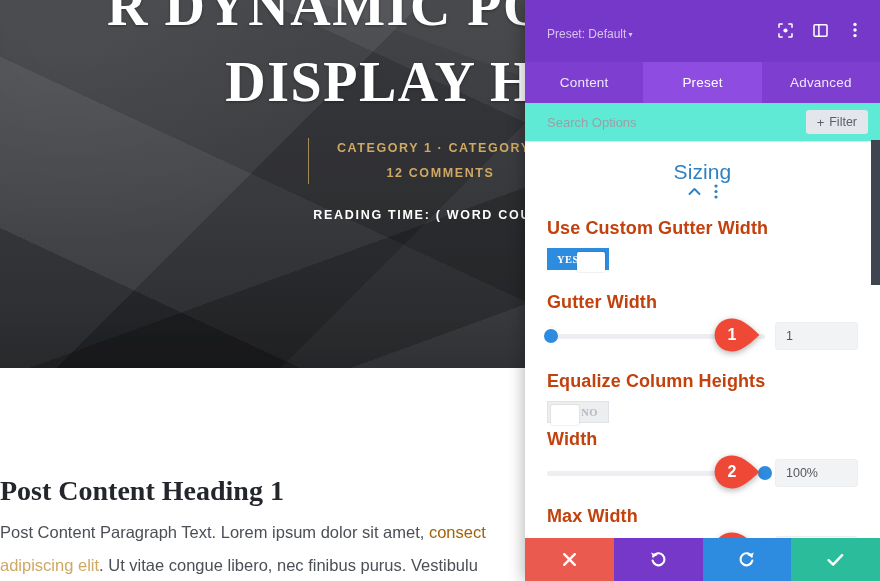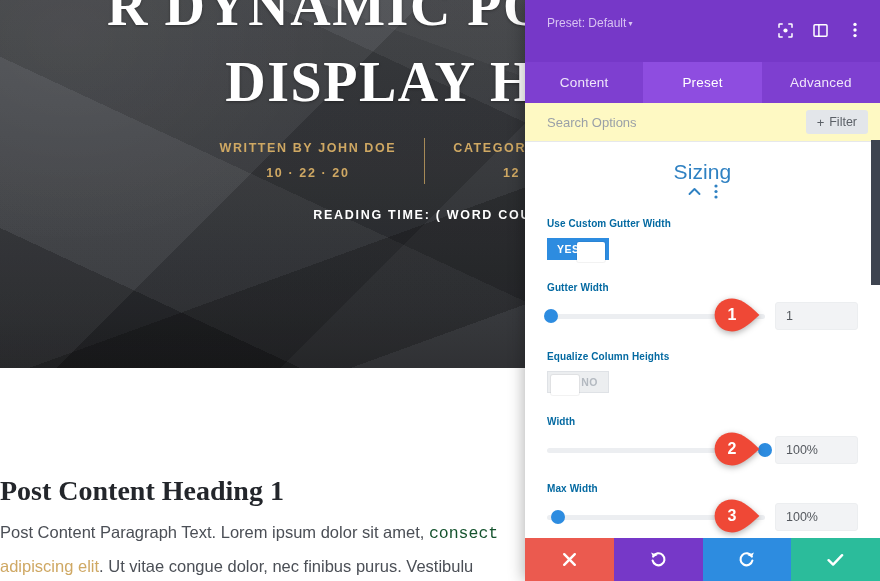--- a/index.html
+++ b/index.html
@@ -92,21 +92,21 @@
     padding:12px 16px 10px 22px;
     position:relative;
     flex:0 0 auto;
     height:62px;box-sizing:border-box;
   }
   .panel-title{
     color:#ffffff;font-size:17.5px;font-weight:700;letter-spacing:.1px;
     line-height:22px;margin:0;
   }
   .panel-preset{
-    color:#d8c3f2;font-size:12px;margin-top:3px;line-height:16px;
+    color:#d8c3f2;font-size:12px;margin-top:14px;line-height:16px;
     cursor:pointer;
   }
   .panel-preset .caret{font-size:8px;margin-left:2px;vertical-align:middle;}
   .header-icons{
     position:absolute;right:12px;top:18px;display:flex;align-items:center;gap:0;
   }
   .hicon{
     width:26px;height:24px;display:flex;align-items:center;justify-content:center;
     cursor:pointer;margin-left:9px;
   }
@@ -117,21 +117,21 @@
   }
   .tab{
     flex:1;display:flex;align-items:center;justify-content:center;
     color:#efe6fb;font-size:13.5px;font-weight:400;letter-spacing:.2px;
     cursor:pointer;
   }
   .tab.active{background:#8e4de0;color:#ffffff;font-weight:400;}
 
   .searchbar{
     display:flex;align-items:center;justify-content:space-between;
-    background:#fef9c3;border-bottom:1px solid #e6e8eb;
+    background:#5eead4;border-bottom:1px solid #e6e8eb;
     padding:0 12px 0 22px;height:38px;flex:0 0 auto;
   }
   .search-input{
     border:0;background:transparent;outline:none;
     font-family:"Liberation Sans", sans-serif;
     font-size:13px;color:#6d7177;flex:1;padding:0;
   }
   .search-input::placeholder{color:#9aa0a8;}
   .filter-btn{
     background:#e3e6ea;border:0;border-radius:3px;
@@ -150,28 +150,28 @@
     padding-top:18px;padding-bottom:4px;flex-direction:column;
   }
   .section-title{
     color:#2f81c2;font-size:21px;font-weight:400;letter-spacing:.1px;
   }
   .section-tools{display:flex;align-items:center;gap:13px;}
   .section-tools .st{cursor:pointer;display:flex;align-items:center;}
 
   .field{margin-top:15px;}
   .field-label{
-    font-size:10px;font-weight:700;color:#0369a1;letter-spacing:.1px;
+    font-size:18px;font-weight:700;color:#c2410c;letter-spacing:.1px;
     margin-bottom:9px;
   }
 
   .toggle{
     display:inline-flex;align-items:center;
     width:62px;height:22px;border-radius:0;box-sizing:border-box;
-    cursor:pointer;position:relative;
+    cursor:pointer;position:relative;font-family:Liberation Serif, serif;
   }
   .toggle.on{background:#2d8ce0;border:1px solid #2d8ce0;}
   .toggle.off{background:#eceef0;border:1px solid #dfe2e6;}
   .toggle .knob{
     position:absolute;top:3px;width:28px;height:20px;border-radius:2px;background:#fff;
     box-shadow:0 0 0 1px rgba(0,0,0,.05);
   }
   .toggle.on .knob{right:3px;}
   .toggle.off .knob{left:3px;}
   .toggle .tlabel{
@@ -243,46 +243,42 @@
     <div class="tex"></div>
     <div class="tex2"></div>
 
     <div class="hero-title">
       <div>R DYNAMIC POST TITL</div>
       <div>DISPLAY HERE</div>
     </div>
 
     <div class="meta-wrap">
       <div class="meta-cols">
-        <div class="meta-col left">
-          <div>WRITTEN BY JOHN DOE</div>
-          <div>10 · 22 · 20</div>
-        </div>
         <div class="meta-divider"></div>
         <div class="meta-col">
           <div>CATEGORY 1 · CATEGORY 2</div>
           <div>12 COMMENTS</div>
         </div>
       </div>
     </div>
 
     <div class="reading-time">READING TIME: ( WORD COUNT: )</div>
   </div>
 
   <div class="content-area">
     <div style="position:absolute;left:0;top:0;width:880px;height:213px;">
       <div class="post-heading" style="left:0;top:-255px;"></div>
     </div>
   </div>
 
   <div style="position:absolute;left:0;top:475px;width:880px;">
     <div style="font-family:'Liberation Serif',serif;font-weight:700;font-size:28px;color:#23262b;white-space:nowrap;">Post Content Heading 1</div>
     <div style="margin-top:9px;font-size:16.5px;line-height:33px;color:#4b4f56;white-space:nowrap;">
-      <span>Post Content Paragraph Text. Lorem ipsum dolor sit amet, </span><span class="lnk" style="color:#14532d;font-family:Liberation Mono, monospace;">consect</span><br>
-      <span class="lnk" style="color:#cfa863;">adipiscing elit</span><span>. Ut vitae congue dolor, nec finibus purus. Vestibulu</span>
+      <span>Post Content Paragraph Text. Lorem ipsum dolor sit amet, </span><span class="lnk" style="color:#a16207;">consect</span><br>
+      <span class="lnk" style="color:#cfa863;">adipiscing elit</span><span>. Ut vitae congue libero, nec finibus purus. Vestibulu</span>
     </div>
   </div>
 
 </div>
 
 <div id="settings-panel">
 
   <div class="panel-header">
     <div class="panel-preset">
       <span>Preset: Default</span><span class="caret">▾</span>
@@ -371,21 +367,21 @@
     </div>
 
     <div class="field" style="margin-top:21px;">
       <div class="field-label">Equalize Column Heights</div>
       <div class="toggle off">
         <span class="tlabel">NO</span>
         <span class="knob"></span>
       </div>
     </div>
 
-    <div class="field" style="margin-top:19px;">
+    <div class="field" style="margin-top:2px;">
       <div class="field-label">Width</div>
       <div class="slider-row">
         <div class="slider">
           <div class="track"></div>
           <div class="handle" style="left:100%;"></div>
         </div>
         <input class="num-input" type="text" value="100%" style="">
         <div class="marker" style="left:167px;top:-4px;">
           <svg viewBox="0 0 46 34">
             <path d="M18 0.6 C8 0.6 0.6 7.8 0.6 17 C0.6 26.2 8 33.4 18 33.4 C26 33.4 33 28.8 45.4 17 C33 5.2 26 0.6 18 0.6 Z" fill="#ef4836"></path>

